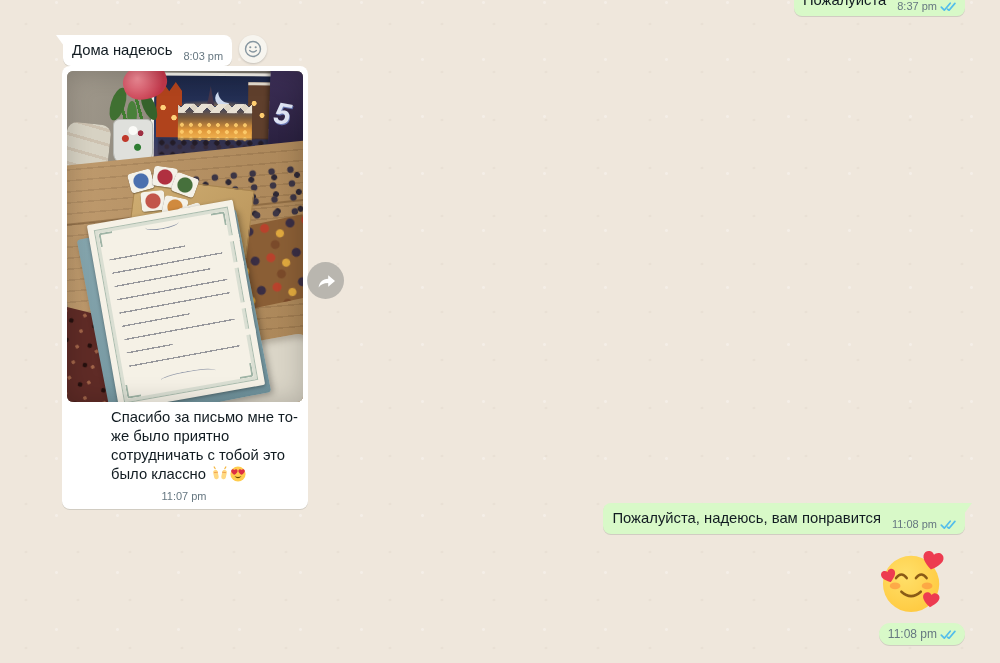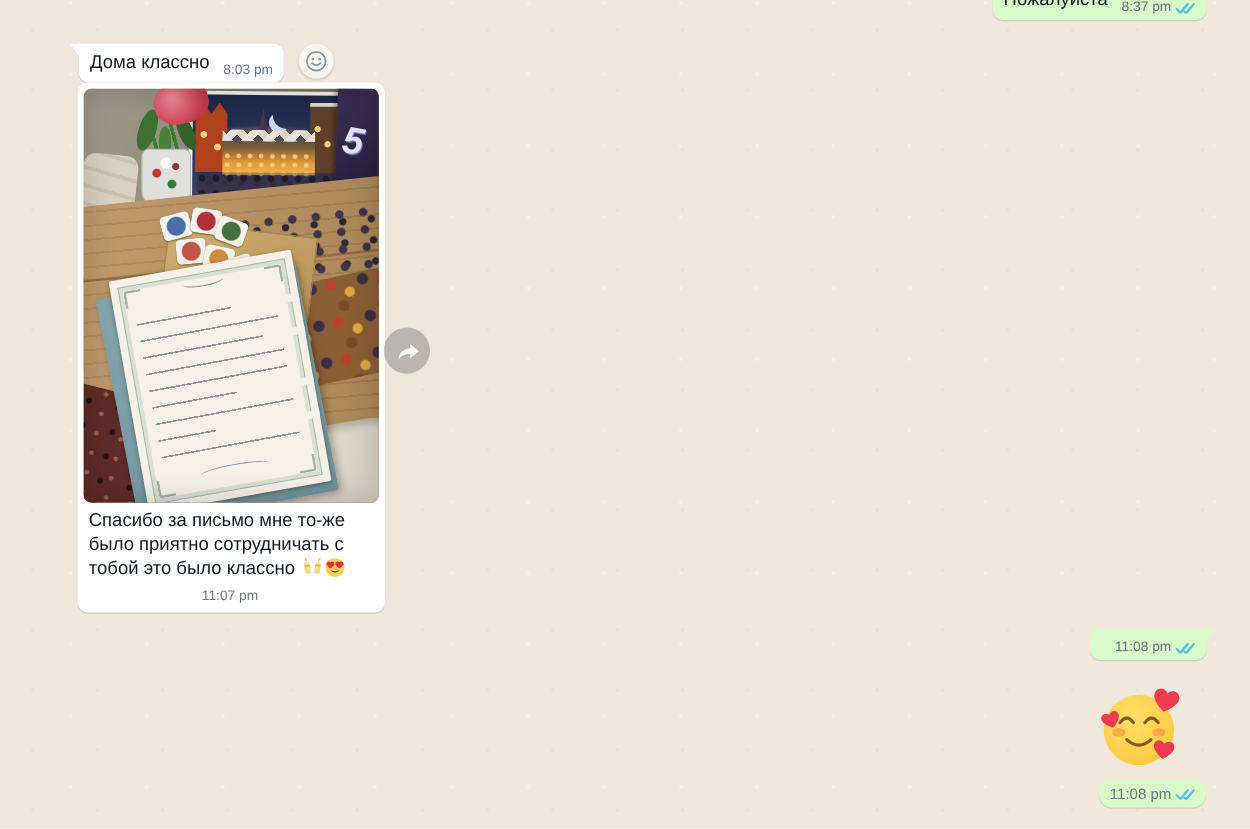--- a/index.html
+++ b/index.html
@@ -29,21 +29,21 @@
 
   
   .round-btn{position:absolute;border-radius:50%;display:flex;align-items:center;justify-content:center;}
   .reaction-btn{left:239px;top:35px;width:28px;height:28px;background:#f7f5ef;
     box-shadow:0 1px 2px rgba(11,20,26,.18);}
   .forward-btn{left:307px;top:262px;width:37px;height:37px;background:rgba(97,102,102,.38);}
 
   
   .msg-photo{position:absolute;top:66px;left:62px;width:246px;background:#fff;border-radius:8px;
     box-shadow:0 1px .5px rgba(11,20,26,.13);padding:5px 5px 7px 5px;box-sizing:border-box;}
-  .caption{padding:6px 4px 0 4px;font-size:14.8px;line-height:19px;color:#111b21;}
+  .caption{padding:6px 4px 0 4px;font-size:14.8px;line-height:19px;color:#111b21;margin-left:40px;}
   .cap-emoji{display:inline-block;vertical-align:-3px;margin-left:2px;}
   .cap-time{text-align:center;font-size:11px;color:#667781;margin-top:3px;padding-right:2px;}
 
   .photo{position:relative;width:236px;height:331px;border-radius:6px;overflow:hidden;background:#8b867a;}
   .photo *{position:absolute;}
   .wall{inset:0;background:linear-gradient(105deg,#a29a8d 0%,#8b867a 40%,#75726a 75%,#6b685f 100%);}
   .cloth-left{left:-8px;top:52px;width:44px;height:170px;transform:rotate(6deg);border-radius:10px;
     background-color:#d7d2c3;
     background-image:radial-gradient(circle at 30% 60%,#a8443a 4px,transparent 5px),
       repeating-linear-gradient(10deg,rgba(160,120,90,.18) 0 3px,transparent 3px 14px);}
@@ -170,21 +170,21 @@
       </svg>
     </span>
   </div>
 
   <div class="bubble in msg-doma">
     <span class="tail tail-left">
       <svg width="8" height="12" viewBox="0 0 8 12">
           <path d="M8 0 L0 0 L8 11 Z" fill="#ffffff"></path>
         </svg>
     </span>
-    <span>Дома классно</span>
+    <span>Дома надеюсь</span>
     <span class="meta">
       <span>8:03 pm</span>
     </span>
   </div>
 
   <div class="round-btn reaction-btn">
     <svg width="20" height="20" viewBox="0 0 20 20">
       <circle cx="10" cy="10" r="7.5" stroke="#8696a0" stroke-width="1.4" fill="none"></circle>
       <circle cx="7.3" cy="8.2" r="1.05" fill="#8696a0"></circle>
       <circle cx="12.7" cy="8.2" r="1.05" fill="#8696a0"></circle>
@@ -275,20 +275,21 @@
       <path d="M12.2 4.2 L19 10 L12.2 15.8 L12.2 12.1 C7.6 12.1 4.6 13.6 2.6 16.6 C3.3 11 6.6 7.9 12.2 7.7 Z" fill="#ffffff"></path>
     </svg>
   </div>
 
   <div class="bubble out msg-reply">
     <span class="tail tail-right">
       <svg width="8" height="12" viewBox="0 0 8 12">
           <path d="M0 0 L8 0 L0 11 Z" fill="#d8f9c8"></path>
         </svg>
     </span>
+    <span>Пожалуйста, надеюсь, вам понравится</span>
     <span class="meta">
       <span>11:08 pm</span>
       <svg width="16" height="11" viewBox="0 0 16 11">
         <path d="M1.3 6.2 L4.3 9.2 L10.2 2.2" stroke="#53BDEB" stroke-width="1.7" fill="none" stroke-linecap="round" stroke-linejoin="round"></path>
         <path d="M7.6 8.2 L9.1 9.2 L14.9 2.4" stroke="#53BDEB" stroke-width="1.7" fill="none" stroke-linecap="round" stroke-linejoin="round"></path>
       </svg>
     </span>
   </div>
 
   <div class="msg-emoji">

